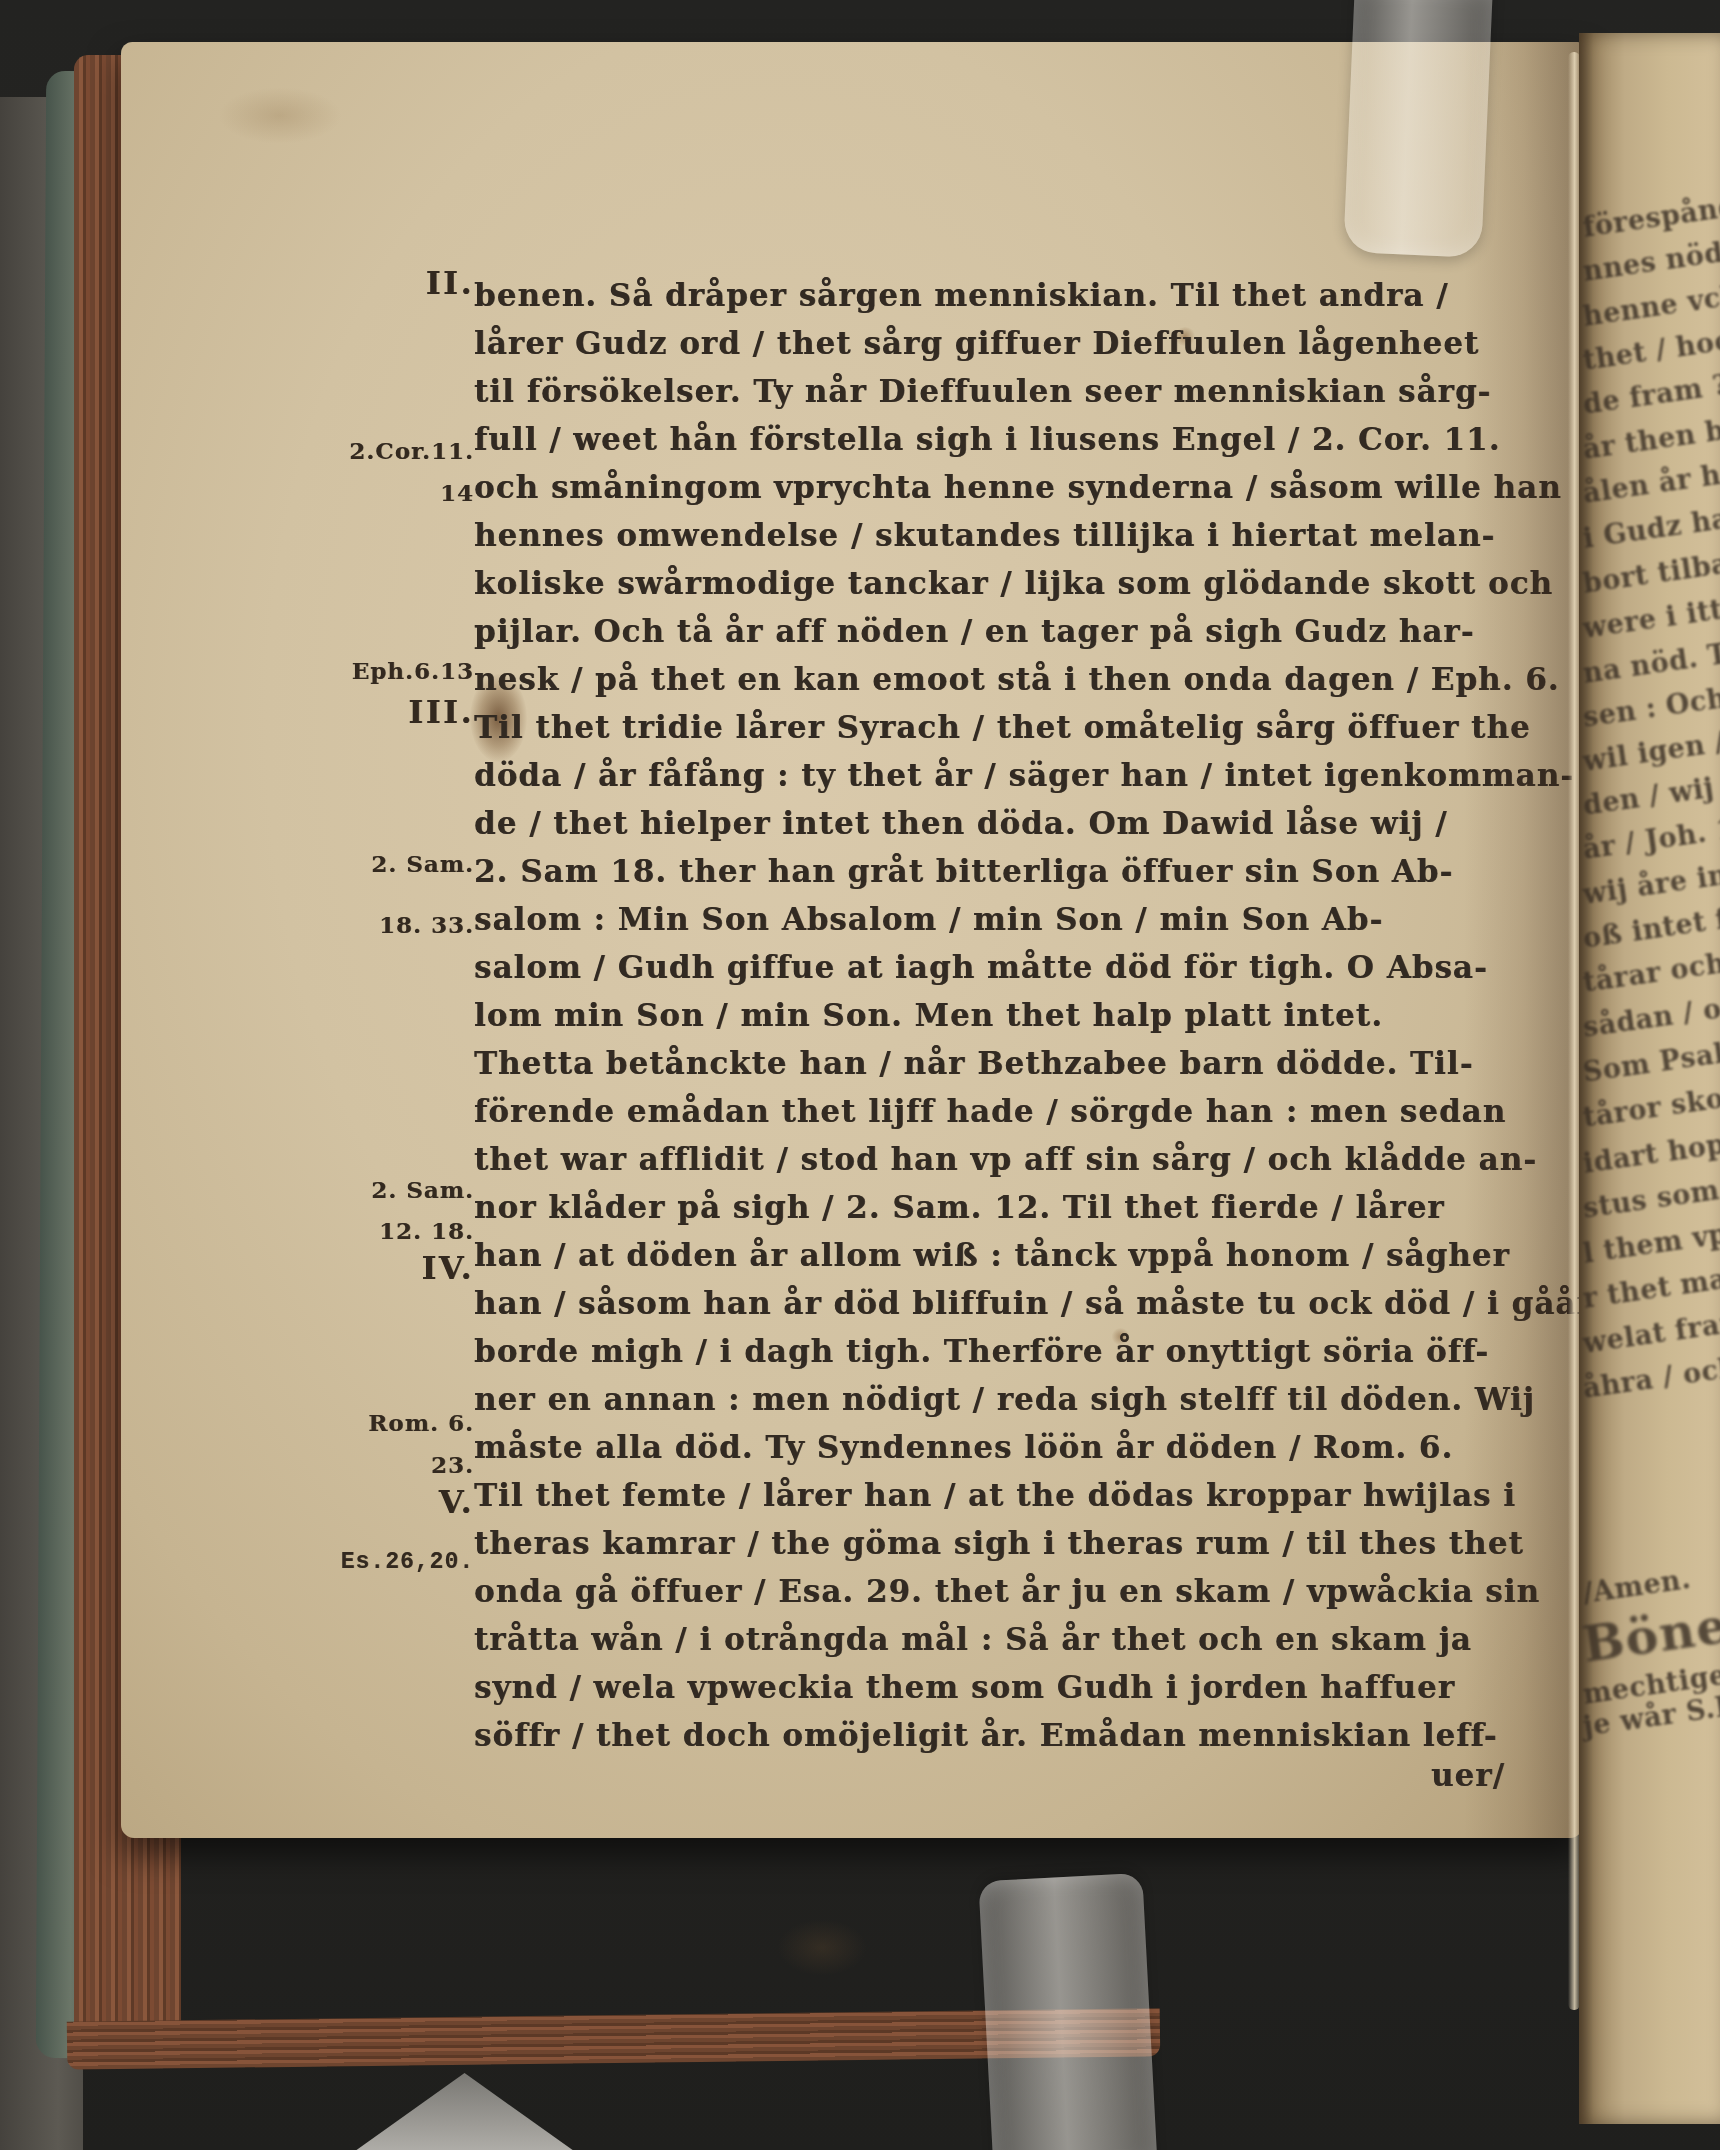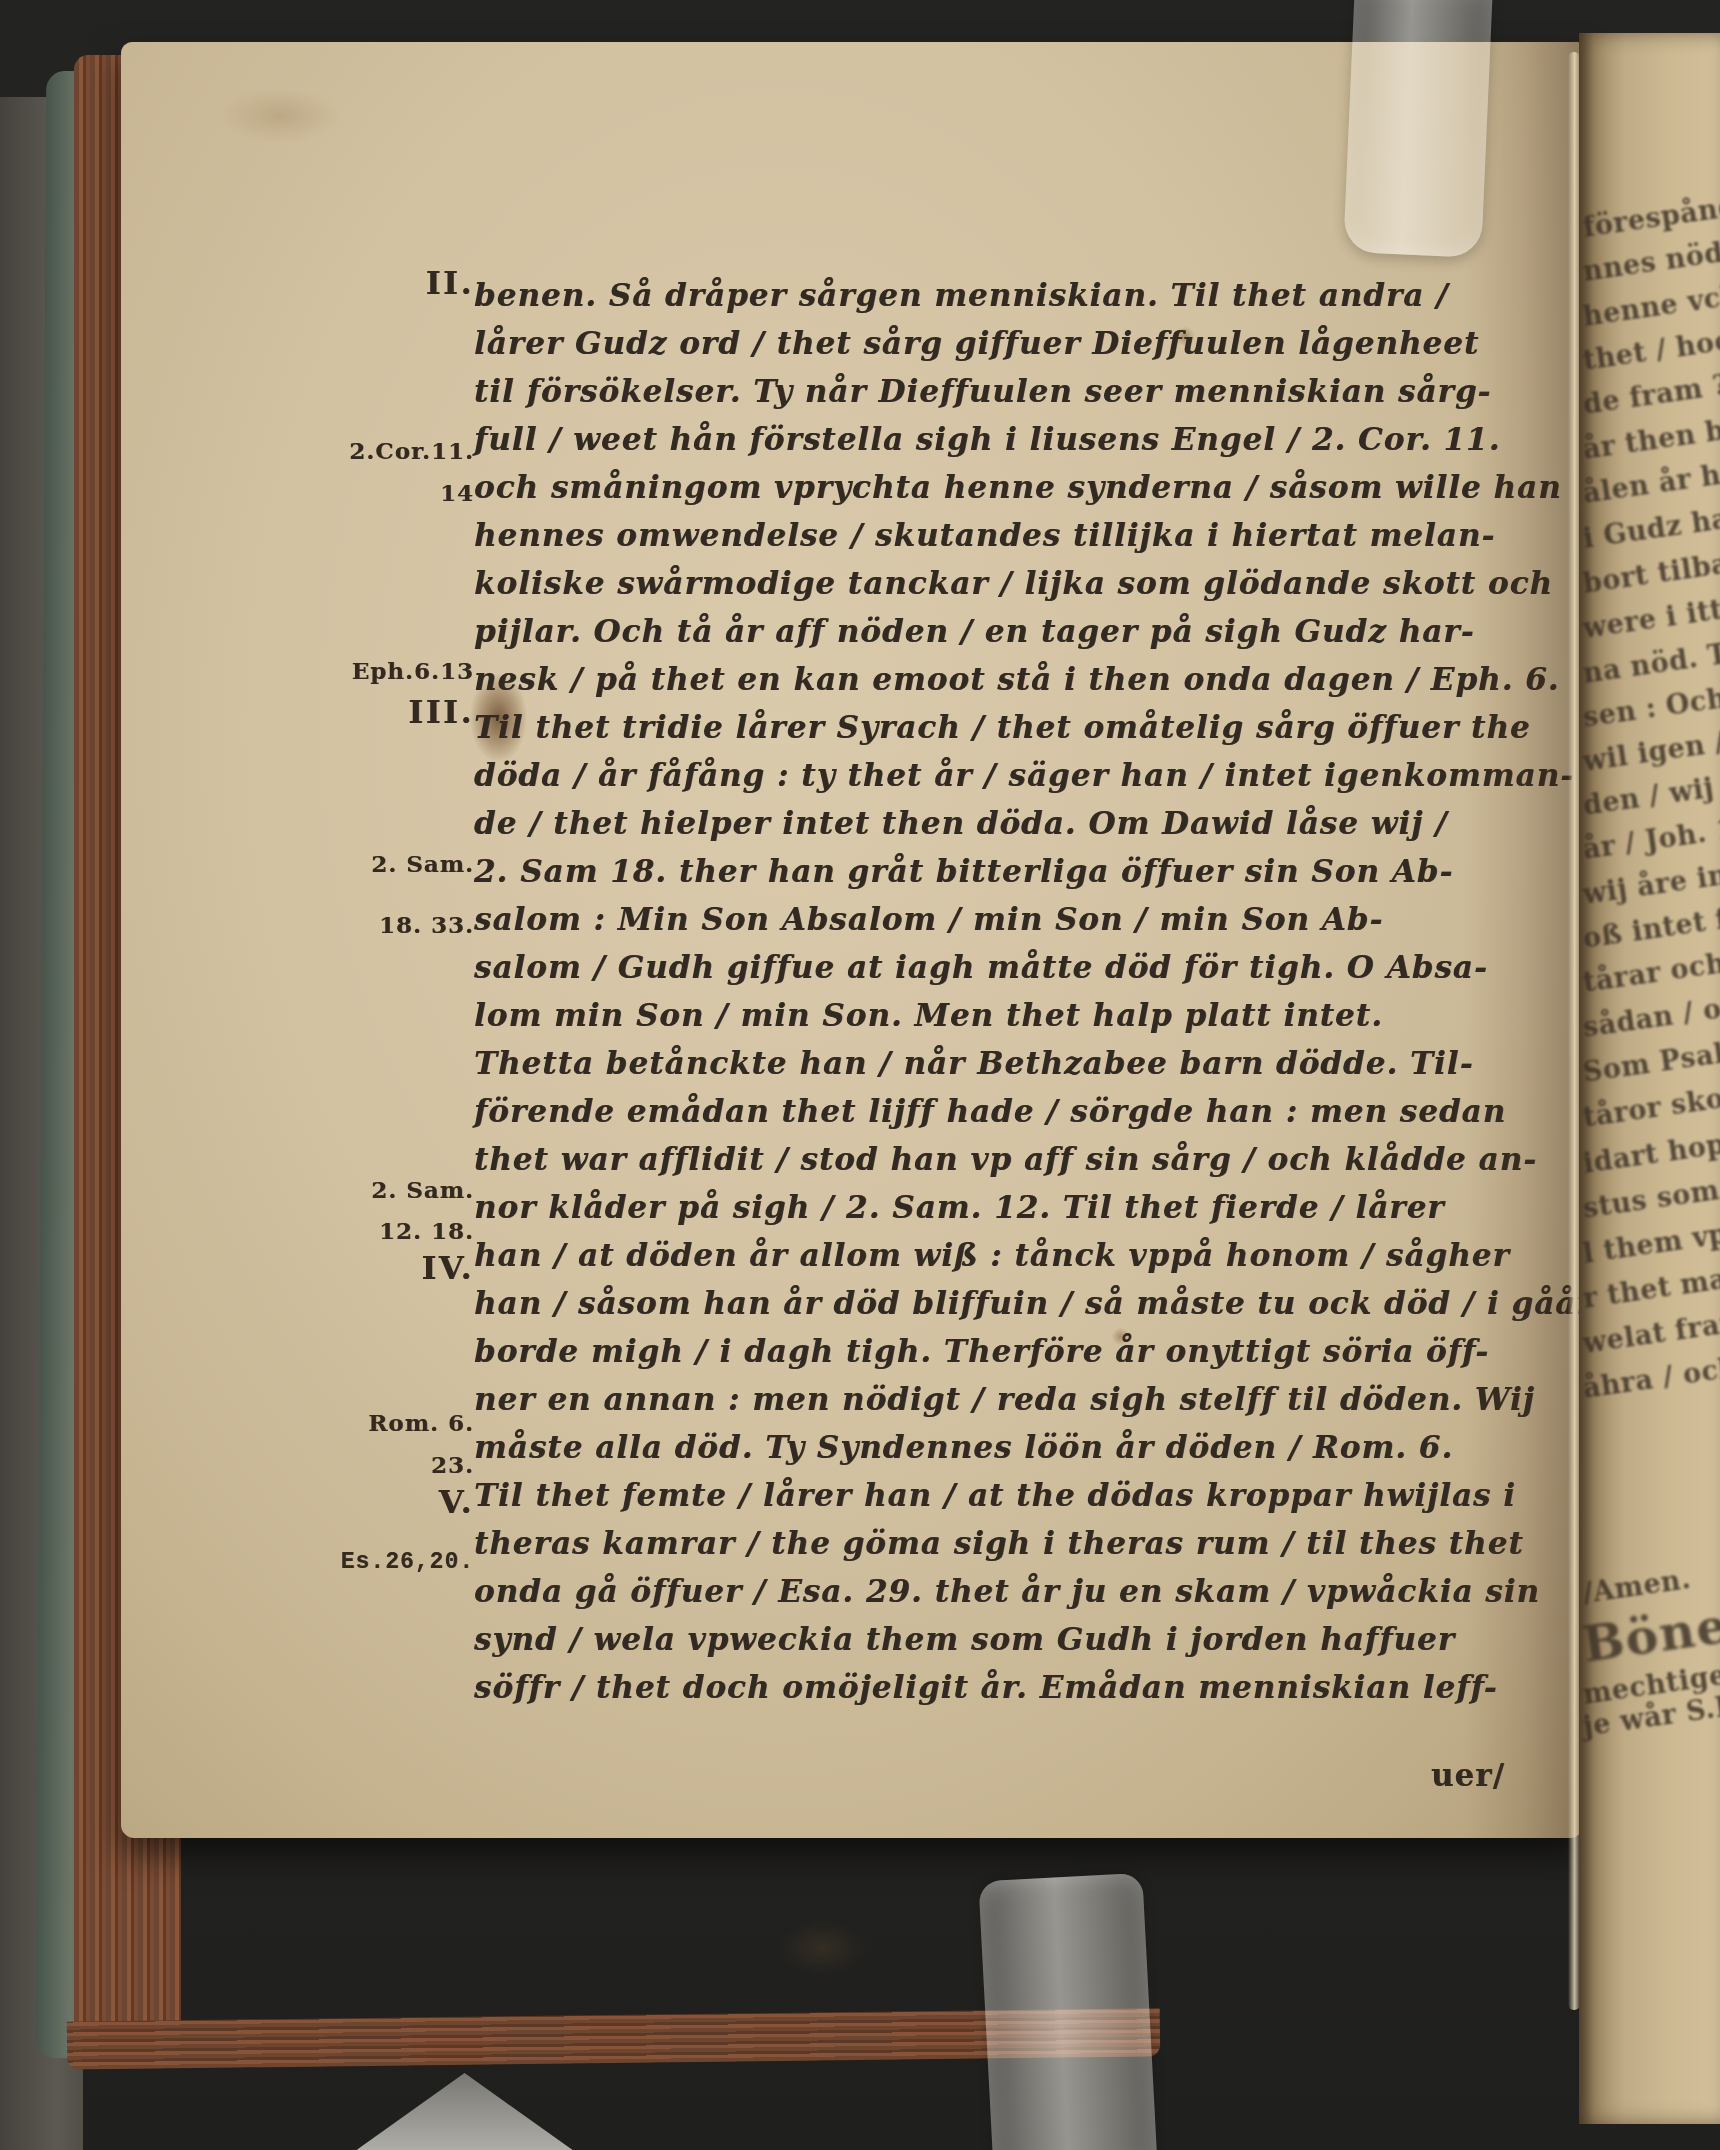--- a/index.html
+++ b/index.html
@@ -35,21 +35,21 @@
       border-radius:5.7px;}
 
   
   .margin{position:absolute;left:157px;top:0;width:196px;height:100%;}
   .mnote{position:absolute;right:0;white-space:nowrap;color:#33291f;
          text-shadow:0.5px 0 0 rgba(50,40,30,.55);}
   .mnote.ref{font-size:23px;font-weight:700;letter-spacing:1px;}
   .mnote.num{font-size:32px;font-weight:600;letter-spacing:2.4px;}
 
   
-  .textblock{position:absolute;left:353px;top:229px;width:1031px;font-style:italic;}
+  .textblock{position:absolute;left:353px;top:229px;width:1031px;}
   .tline{height:48px;line-height:48px;font-size:31px;font-weight:700;color:#322a22;
          white-space:nowrap;letter-spacing:1px;overflow:visible;
          text-shadow:0.5px 0 0 rgba(50,42,34,.65);}
   .catchword{position:absolute;left:353px;top:1715px;width:1031px;text-align:right;
          font-size:31px;font-weight:700;color:#322a22;letter-spacing:1px;
          text-shadow:0.5px 0 0 rgba(50,42,34,.65);}
 
   
   .spot{position:absolute;border-radius:50%;pointer-events:none;}
   .spot1{left:349px;top:632px;width:57px;height:88px;
@@ -144,20 +144,21 @@
         <div class="tline">thet war afflidit / stod han vp aff sin sårg / och klådde an-</div>
         <div class="tline">nor klåder på sigh / 2. Sam. 12.   Til thet fierde / lårer</div>
         <div class="tline">han / at döden år allom wiß :  tånck vppå honom / sågher</div>
         <div class="tline">han / såsom han år död bliffuin / så måste tu ock död / i gåår</div>
         <div class="tline">borde migh / i dagh tigh.   Therföre år onyttigt söria öff-</div>
         <div class="tline">ner en annan :  men nödigt / reda sigh stelff til döden.  Wij</div>
         <div class="tline">måste alla död.   Ty Syndennes löön år döden / Rom. 6.</div>
         <div class="tline">Til thet femte / lårer han / at the dödas kroppar hwijlas i</div>
         <div class="tline">theras kamrar / the göma sigh i theras rum / til thes thet</div>
         <div class="tline">onda gå öffuer / Esa. 29.  thet år ju en skam / vpwåckia sin</div>
+        <div class="tline">tråtta wån / i otrångda mål :  Så år thet och en skam ja</div>
         <div class="tline">synd / wela vpweckia them som Gudh i jorden haffuer</div>
         <div class="tline">söffr / thet doch omöjeligit år.   Emådan menniskian leff-</div>
       </div>
 
     <div class="catchword">uer/</div>
 
     <div class="gutter-shadow"></div>
   </div>
 
   <div class="page-edge-light"></div>

